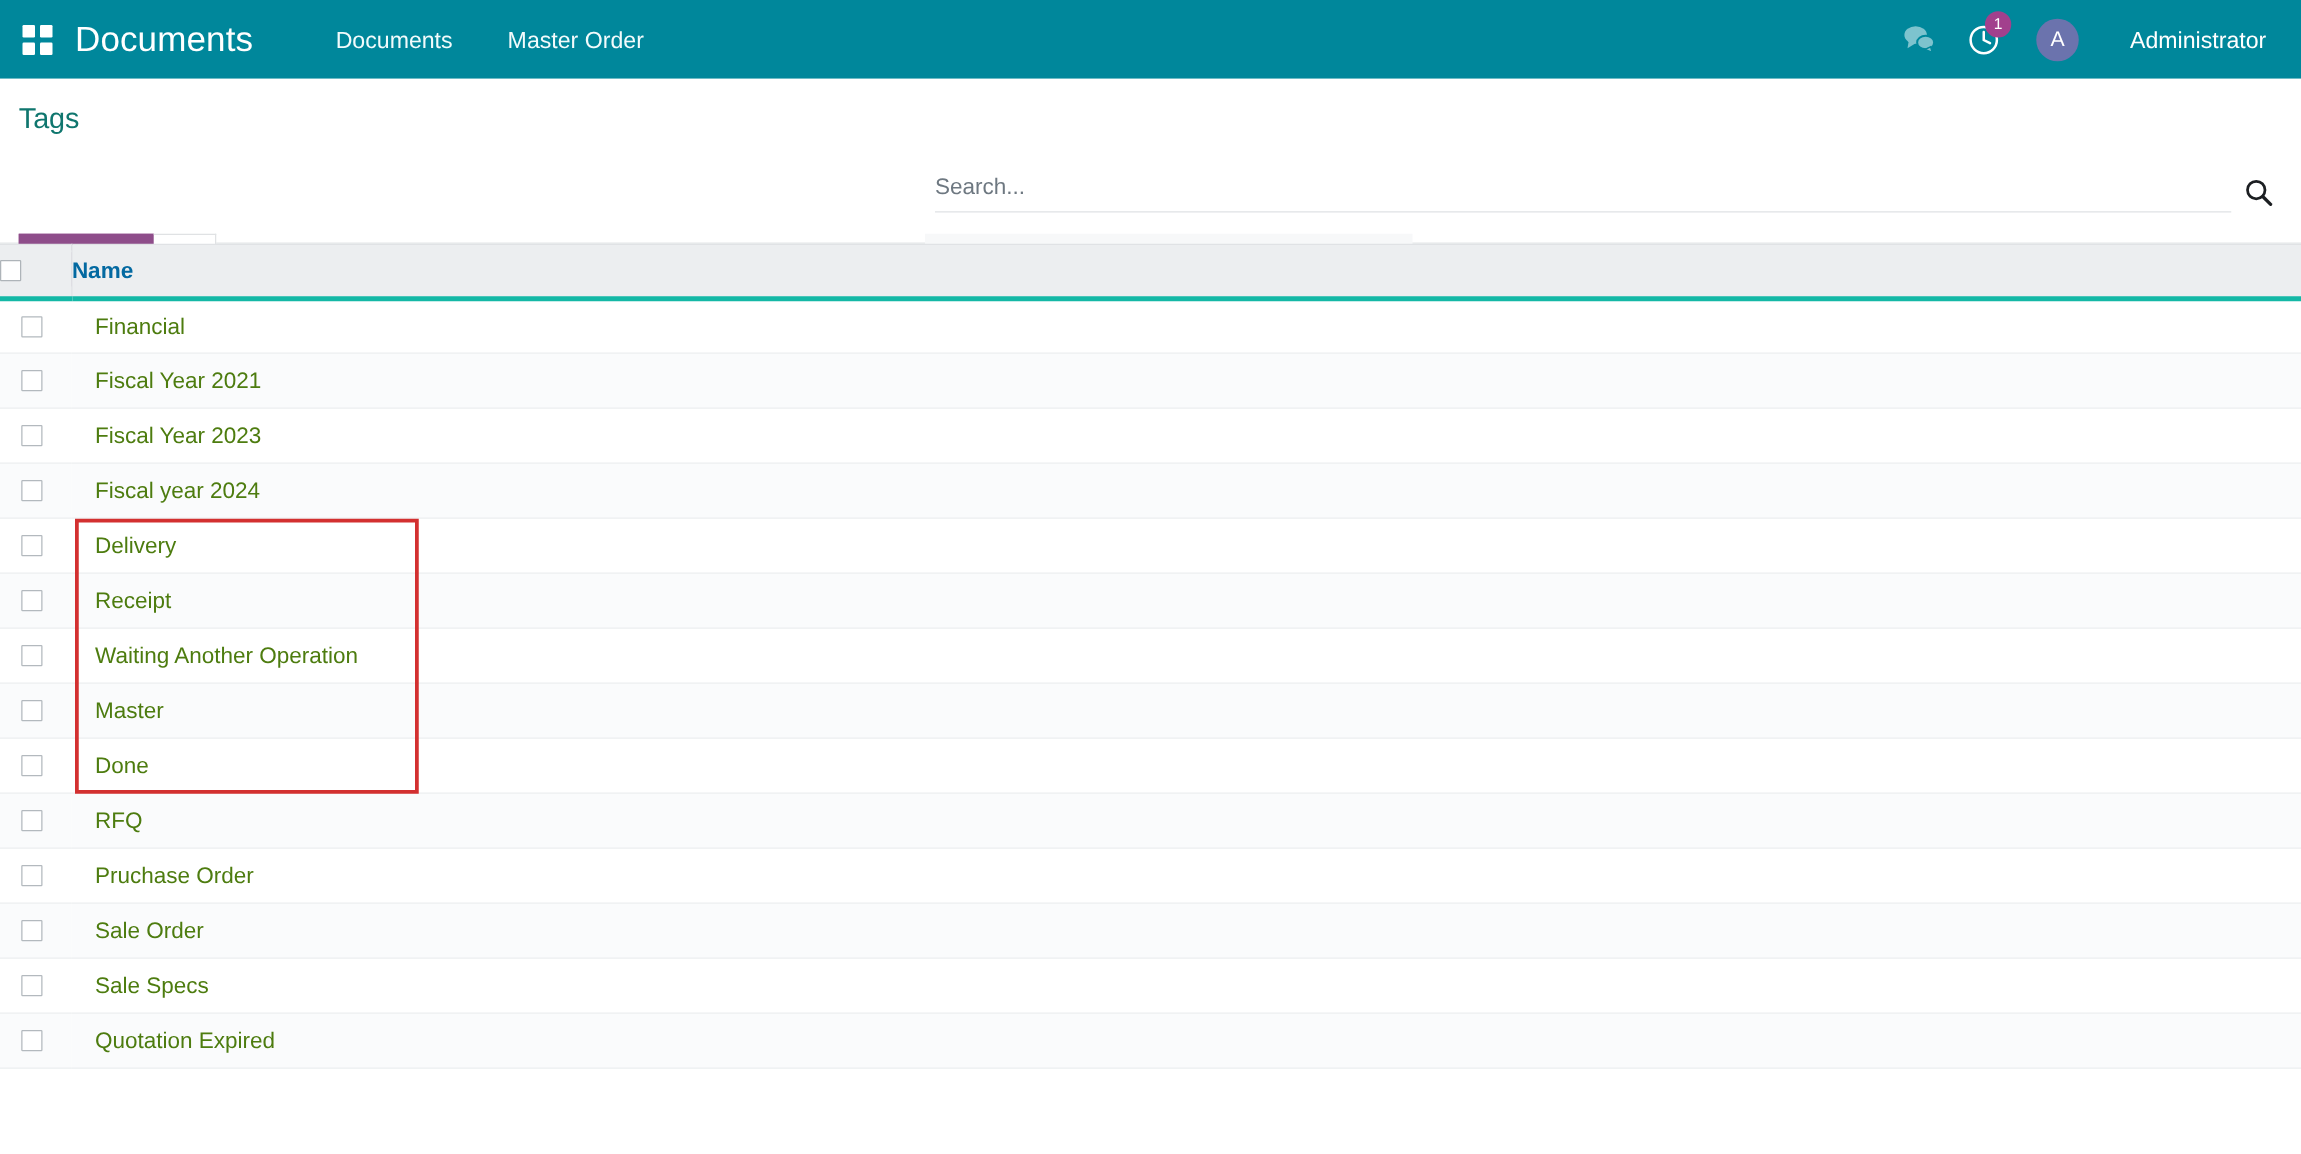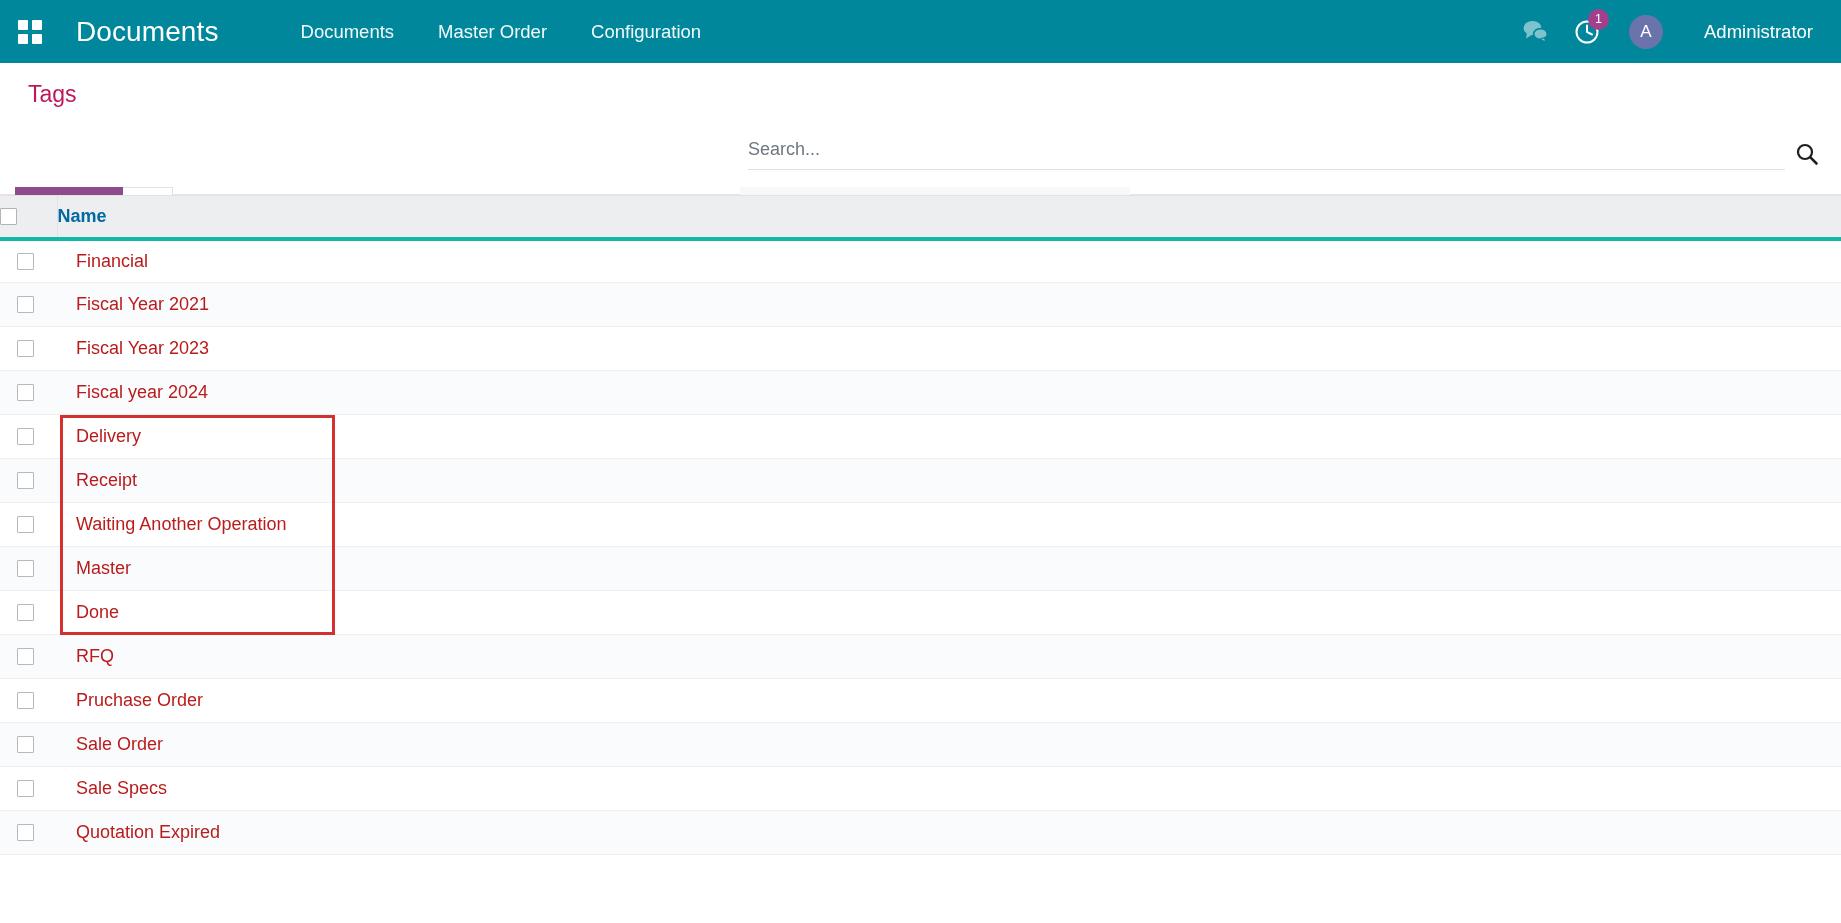--- a/index.html
+++ b/index.html
@@ -14,21 +14,20 @@
 
   
   .navbar {
     height: 63px;
     background: #00879b;
     display: flex;
     align-items: center;
     padding: 0 22px 0 0;
     color: #ffffff;
     position: relative;
-    gap: 16px;
   }
   .apps-launcher {
     width: 60px;
     height: 63px;
     display: flex;
     align-items: center;
     justify-content: center;
     cursor: pointer;
   }
   .grid-icon {
@@ -118,24 +117,23 @@
     height: 132px;
   }
   .cp-row-top {
     display: flex;
     align-items: flex-start;
     padding: 16px 22px 0 15px;
     height: 62px;
   }
   .page-title {
     font-size: 23px;
-    color: #be185d;
+    color: #0f766e;
     font-weight: 400;
     line-height: 30px;
-    margin-left: 13px;
   }
   .searchview {
     position: absolute;
     left: 748px;
     right: 22px;
     top: 76px;
     display: flex;
     align-items: flex-end;
   }
   .search-box {
@@ -259,21 +257,21 @@
   }
   th.col-check, td.col-check {
     width: 57px;
     padding-left: 17px;
     border-right: 1px solid #e0e2e5;
   }
   thead th.col-name { padding-left: 19px; }
   tbody td.col-name {
     padding-left: 19px;
     font-size: 18px;
-    color: #b91c1c;
+    color: #4d7c0f;
     height: 44px;
   }
   tbody tr { border-bottom: 1px solid #eceef0; cursor: pointer; }
   tbody tr:nth-child(odd) { background: #ffffff; }
   tbody tr:nth-child(even) { background: #fafbfc; }
   tbody td.col-check { border-right: 0; }
 
   .cb {
     width: 17px;
     height: 17px;
@@ -305,21 +303,20 @@
         <i></i>
         <i></i>
     </span>
   </div>
 
   <div class="brand">Documents</div>
 
   <div class="menu-items">
     <div class="menu-item">Documents</div>
     <div class="menu-item">Master Order</div>
-    <div class="menu-item">Configuration</div>
   </div>
 
   <div class="nav-right">
 
     <div class="nav-icon-btn">
       <svg width="25" height="23" viewBox="0 0 25 23">
         <ellipse cx="9.5" cy="8" rx="9" ry="7" fill="#7dc3ce"></ellipse>
         <path d="M4 12.5 L3 18.5 L9.5 14.5 Z" fill="#7dc3ce"></path>
         <ellipse cx="17.5" cy="14" rx="6.8" ry="5.4" fill="#7dc3ce" stroke="#00879b" stroke-width="1.6"></ellipse>
         <path d="M21.5 17.5 L22.8 22 L17 19.5 Z" fill="#7dc3ce" stroke="#00879b" stroke-width="1.2"></path>

